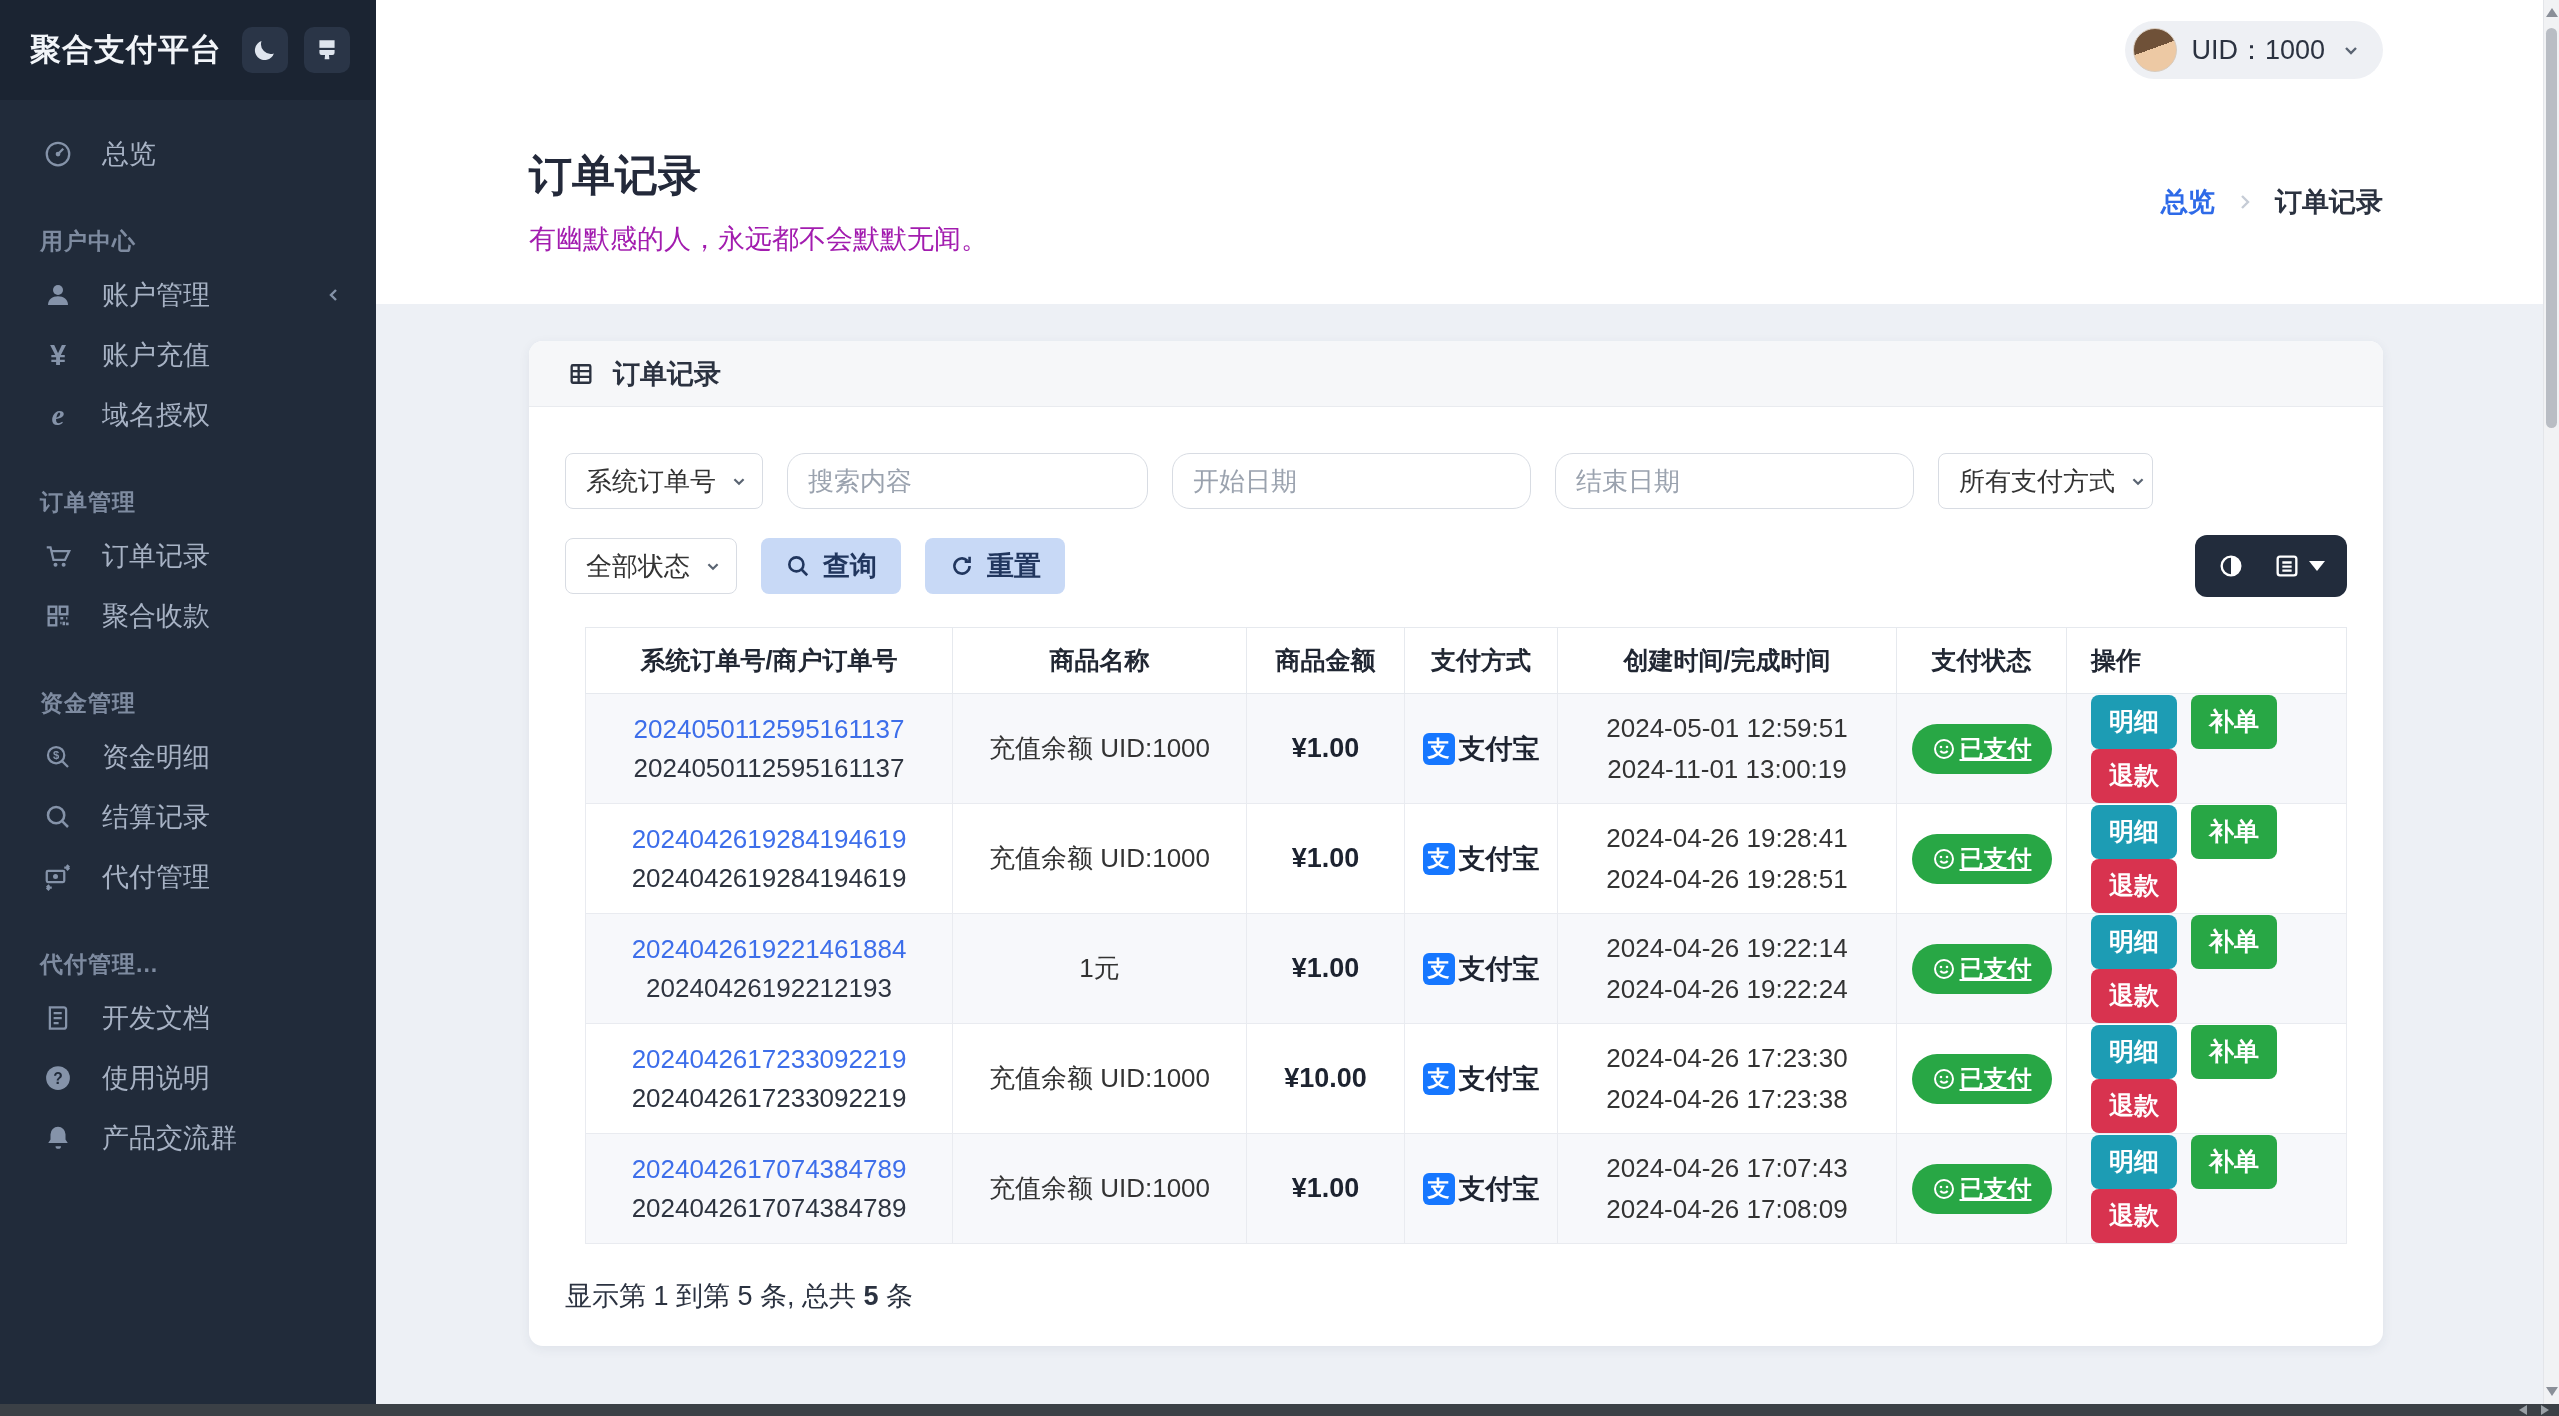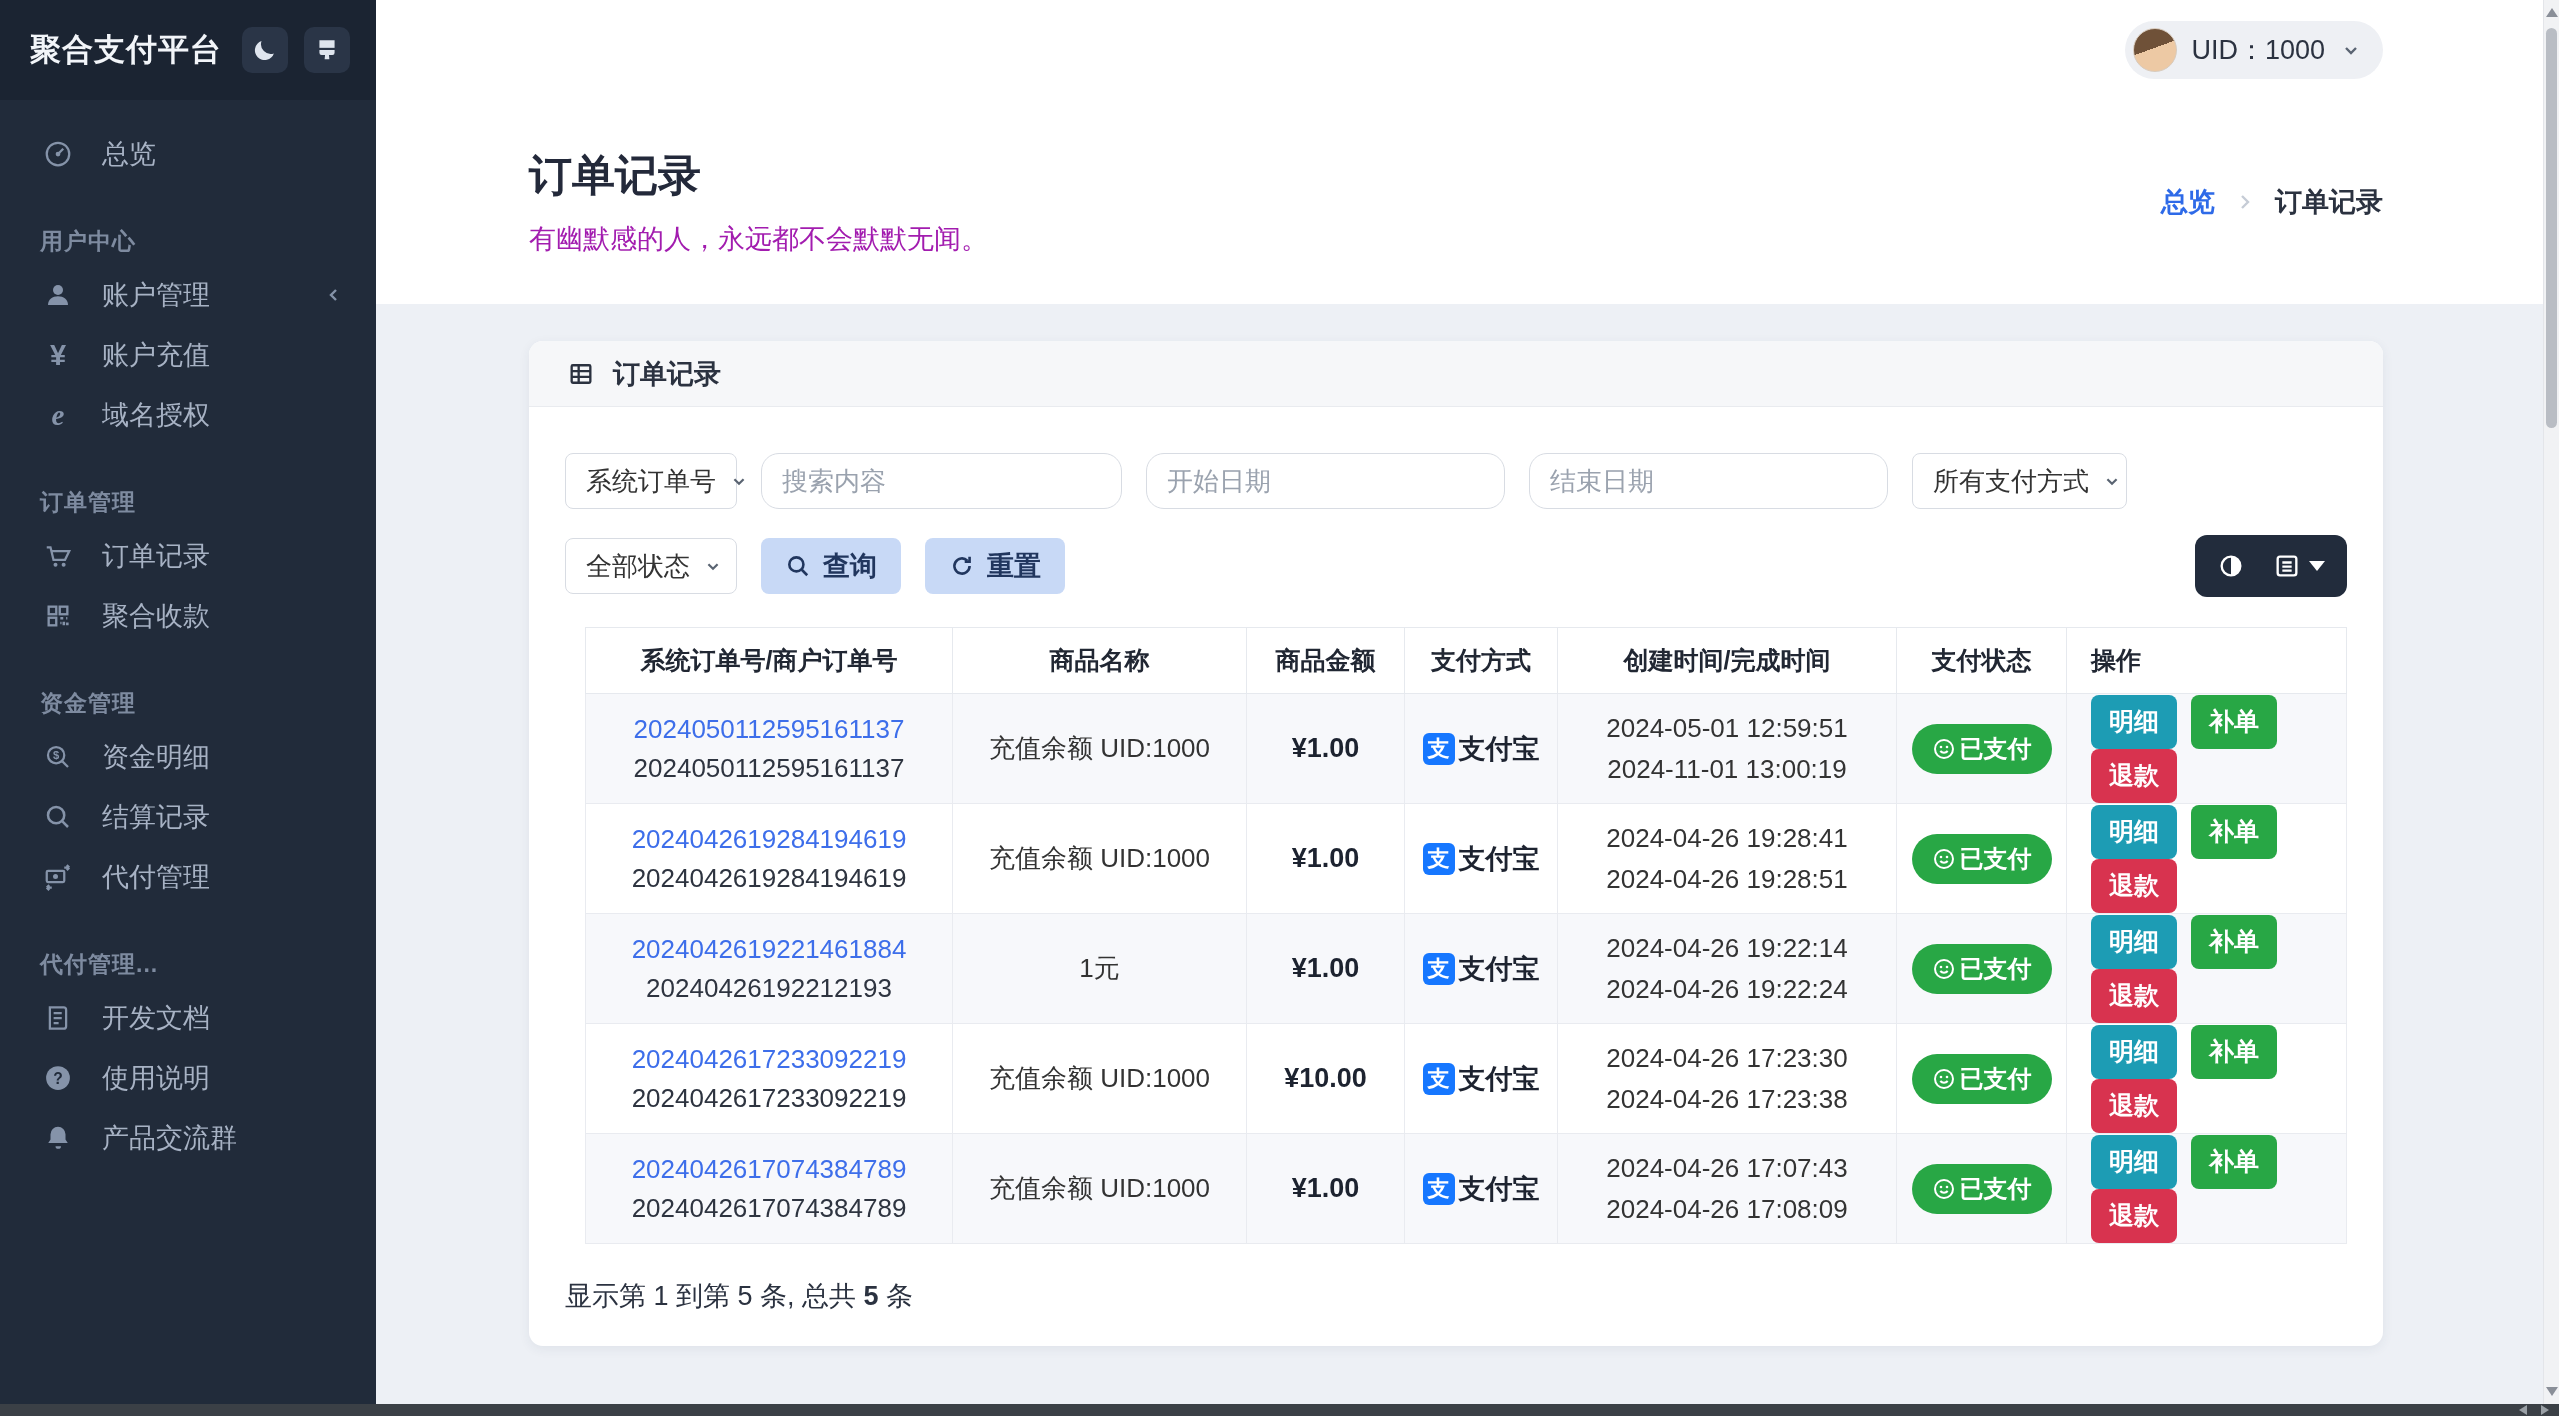--- a/index.html
+++ b/index.html
@@ -37,42 +37,42 @@
   .card { position:absolute; left:529px; top:341px; width:1854px; height:1005px; background:#fff; border-radius:14px; box-shadow:0 3px 12px rgba(40,50,80,.07); }
   .card-header { height:66px; background:#f6f7f9; border-bottom:1px solid #e9ebef; border-radius:14px 14px 0 0; display:flex; align-items:center; gap:14px; padding:0 34px; font-size:27px; font-weight:bold; color:#2b3240; }
   .card-header .mi-icon { color:#2b3240; }
   .card-body { padding:46px 36px 0; }
 
   .filter-row { display:flex; gap:24px; align-items:center; }
   .filter-row + .filter-row { margin-top:26px; }
   .ctl { height:56px; border:1px solid #d8dce3; border-radius:8px; background:#fff; font-size:26px; color:#333; display:flex; align-items:center; }
   .sel { padding:0 16px 0 20px; justify-content:space-between; cursor:pointer; gap:12px; white-space:nowrap; }
   .sel-chev { color:#5a6472; display:flex; }
-  .w-order { width:172px; } .w-search { width:361px; } .w-date { width:359px; } .w-pay { width:215px; } .w-status { width:172px; }
+  .w-order { width:198px; } .w-search { width:361px; } .w-date { width:359px; } .w-pay { width:215px; } .w-status { width:172px; }
   input.ctl { padding:0 20px; outline:none;border-radius:18px; }
   input.ctl::placeholder { color:#9aa2ae; }
   .btn-soft { height:56px; border-radius:8px; background:#c8d9f6; color:#21365e; font-size:27px; font-weight:bold; display:inline-flex; align-items:center; gap:12px; padding:0 24px; border:none; cursor:pointer; }
   .tool-group { margin-left:auto; height:62px; background:#222c3c; border-radius:12px; display:flex; align-items:center; padding:0 22px; gap:28px; color:#fff; }
   .tool-btn { display:flex; align-items:center; gap:8px; cursor:pointer; color:#fff; }
   .caret-down { width:0; height:0; border-left:8px solid transparent; border-right:8px solid transparent; border-top:10px solid #fff; }
 
   
   .table-wrap { margin-top:30px;padding-left:20px; }
   table { width:100%; border-collapse:collapse; table-layout:fixed; }
   th { height:66px; font-size:25px; font-weight:bold; color:#212733; border:1px solid #e6e9ee; text-align:center; background:#fff; padding:0 8px; }
   td { height:110px; font-size:26px; color:#333; border:1px solid #e9ebf0; text-align:center; vertical-align:middle; padding:0 10px; }
   tbody tr:nth-child(odd) { background:#f7f8fb; }
   th.col-op, td.col-op { text-align:left; padding-left:24px; }
   .order-link { color:#3d6eea; display:block; margin-bottom:8px; cursor:pointer; text-decoration:none; }
   .order-merchant { color:#2e3440; display:block; }
   .amount { font-weight:bold; color:#1d2330; font-size:27px; }
   .pay-cell { display:inline-flex; align-items:center; gap:4px; font-weight:bold; font-size:27px; color:#1d2330; }
   .alipay-ico { width:32px; height:32px; border-radius:6px; background:#1677ff; color:#fff; font-size:22px; display:inline-flex; align-items:center; justify-content:center; flex:none; }
   .time-line { line-height:1.55; display:block; }
-  .status-pill { display:inline-flex; align-items:center; gap:4px; background:#28a745; color:#fff; border-radius:999px; padding:9px 20px; font-size:24px; font-weight:bold; }
+  .status-pill { display:inline-flex; align-items:center; gap:4px; background:#28a745; color:#fff; border-radius:999px; padding:9px 20px; font-size:24px; font-weight:bold;text-decoration:underline; }
   .act-btn { display:inline-flex; align-items:center; justify-content:center; height:54px; padding:0 18px; border-radius:8px; color:#fff; font-size:25px; font-weight:bold; border:none; margin-right:14px; cursor:pointer; }
   .act-detail { background:#1d9cb4; } .act-reissue { background:#28a745; } .act-refund { background:#d8334f; }
   .summary { margin-top:34px; font-size:27px; color:#2b3240; }
   .summary b { font-weight:bold; }
 
   
   .v-scroll { position:absolute; right:0; top:0; width:16px; height:1404px; background:#f1f2f4; border-left:1px solid #e3e5e9; z-index:9; }
   .v-thumb { position:absolute; left:2px; right:2px; top:28px; height:400px; background:#b9bdc4; border-radius:6px; }
   .tri-up { position:absolute; top:8px; left:2px; width:0; height:0; border-left:6px solid transparent; border-right:6px solid transparent; border-bottom:9px solid #8a8f98; }
   .tri-down { position:absolute; bottom:8px; left:2px; width:0; height:0; border-left:6px solid transparent; border-right:6px solid transparent; border-top:9px solid #8a8f98; }

